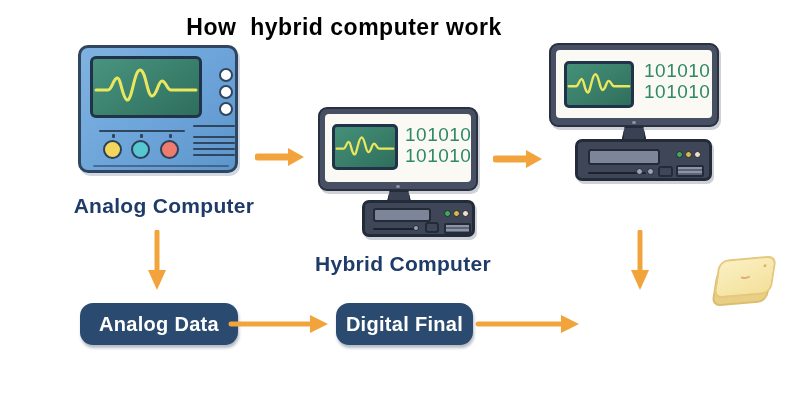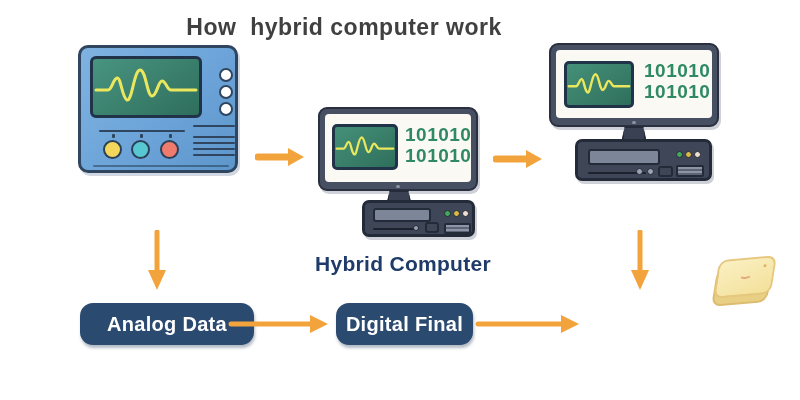--- a/index.html
+++ b/index.html
@@ -6,21 +6,21 @@
   body { background:#ffffff; }
   .canvas {
     position:relative; width:800px; height:400px; background:#ffffff;
     font-family:"Liberation Sans", sans-serif; overflow:hidden;
   }
   .abs { position:absolute; }
 
   
   .title {
     top:14px; left:0; width:688px; text-align:center;
-    font-size:23px; font-weight:bold; color:#404040;
+    font-size:23px; font-weight:bold; color:#000000;
     letter-spacing:0.5px; white-space:pre;
   }
 
   
   .analog-device {
     left:78px; top:45px; width:160px; height:128px;
     background:linear-gradient(135deg,#7fb2e0 0%,#6ca4d9 55%,#5d96cb 100%);
     border:3px solid #2f4560; border-radius:10px;
     box-shadow:2px 3px 0 rgba(70,100,140,.25);
   }
@@ -47,21 +47,21 @@
   .monitor-inner {
     position:absolute; left:5px; top:5px; right:5px; bottom:7px;
     background:#faf9f4; border-radius:4px; overflow:hidden;
   }
   .chin-dot { width:4px; height:3px; border-radius:2px; background:#8a90a0; bottom:1px; left:50%; transform:translateX(-50%); }
   .mini-screen {
     position:absolute; background:linear-gradient(145deg,#459079,#2f6f5c);
     border:3px solid #203349; border-radius:5px; overflow:hidden;
   }
   .binary {
-    position:absolute; color:#2f8a63; font-weight:bold; font-size:19px;
+    position:absolute; color:#2f8a63; font-weight:normal; font-size:19px;
     line-height:21px; letter-spacing:0.5px;
   }
   .stand {
     background:#394152; border:2px solid #252b3a; border-bottom:none;
     clip-path:polygon(12% 0, 88% 0, 100% 100%, 0% 100%);
   }
   .tower {
     background:#3f4658; border:3px solid #232a38; border-radius:7px;
     box-shadow:2px 3px 0 rgba(60,70,95,.25);
   }
@@ -194,32 +194,33 @@
     <div class="abs thin-slot" style="left:10px;top:30px;width:58px"></div>
     <div class="abs slot-dot" style="left:58px;top:26px;width:7px;height:7px"></div>
     <div class="abs slot-dot" style="left:69px;top:26px;width:7px;height:7px"></div>
     <div class="abs small-rect" style="left:80px;top:24px;width:15px;height:11px"></div>
     <div class="abs led" style="left:98px;top:9px;background:#44a85a"></div>
     <div class="abs led" style="left:107px;top:9px;background:#d8b84a"></div>
     <div class="abs led" style="left:116px;top:9px;background:#f0ded2"></div>
     <div class="abs grille" style="left:98px;top:23px;width:28px;height:12px"></div>
   </div>
 
+  <div class="abs node-label" style="left:39px;top:194px">Analog Computer</div>
   <div class="abs node-label" style="left:278px;top:252px">Hybrid Computer</div>
 
   <svg class="abs" style="left:146px;top:230px" width="22" height="64">
     <path d="M11 2 V42" stroke="#f2a33c" stroke-width="5" stroke-linecap="round"></path>
     <path d="M2 40 L20 40 L11 60 Z" fill="#f2a33c"></path>
   </svg>
   <svg class="abs" style="left:629px;top:230px" width="22" height="64">
     <path d="M11 2 V42" stroke="#f2a33c" stroke-width="5" stroke-linecap="round"></path>
     <path d="M2 40 L20 40 L11 60 Z" fill="#f2a33c"></path>
   </svg>
 
-  <div class="abs flow-box" style="left:80px;top:303px;width:174px">
+  <div class="abs flow-box" style="left:80px;top:303px;width:158px">
     <span>Analog Data</span>
   </div>
   <svg class="abs" style="left:228px;top:312px" width="104" height="24">
     <path d="M3 12 H84" stroke="#f2a33c" stroke-width="5" stroke-linecap="round"></path>
     <path d="M82 3 L100 12 L82 21 Z" fill="#f2a33c"></path>
   </svg>
   <div class="abs flow-box" style="left:336px;top:303px;width:137px">
     <span>Digital Final</span>
   </div>
   <svg class="abs" style="left:475px;top:312px" width="108" height="24">

